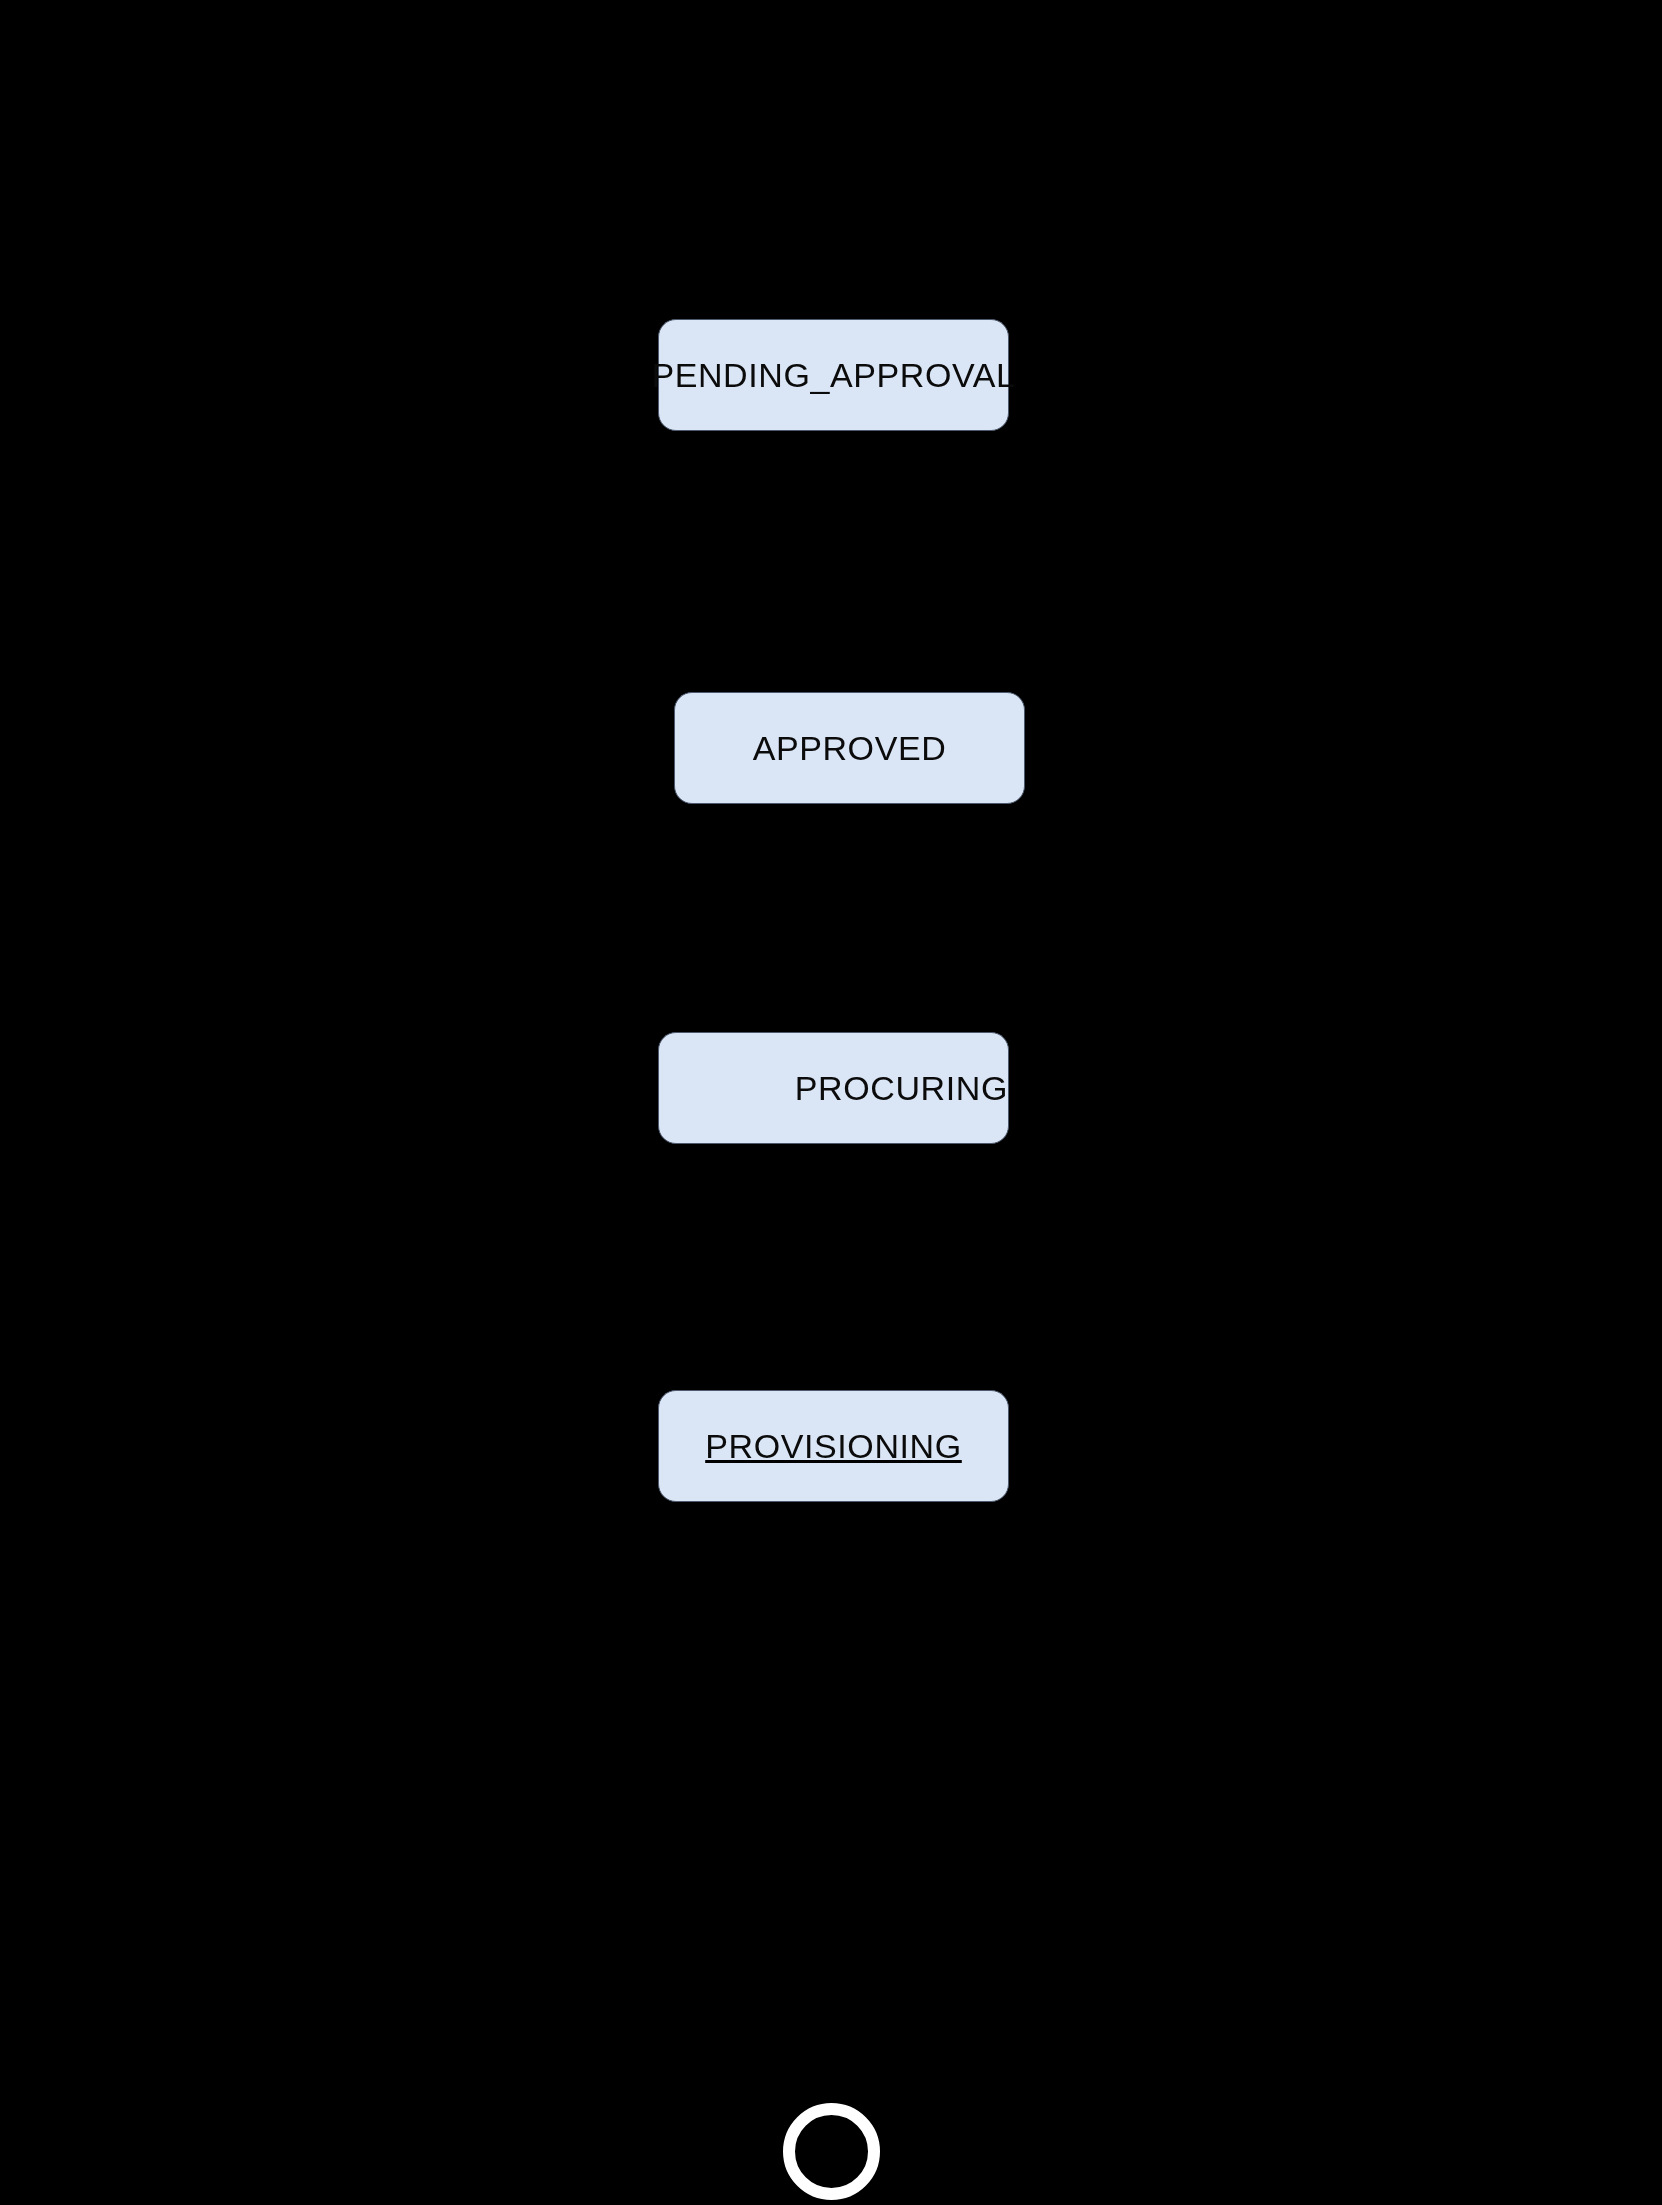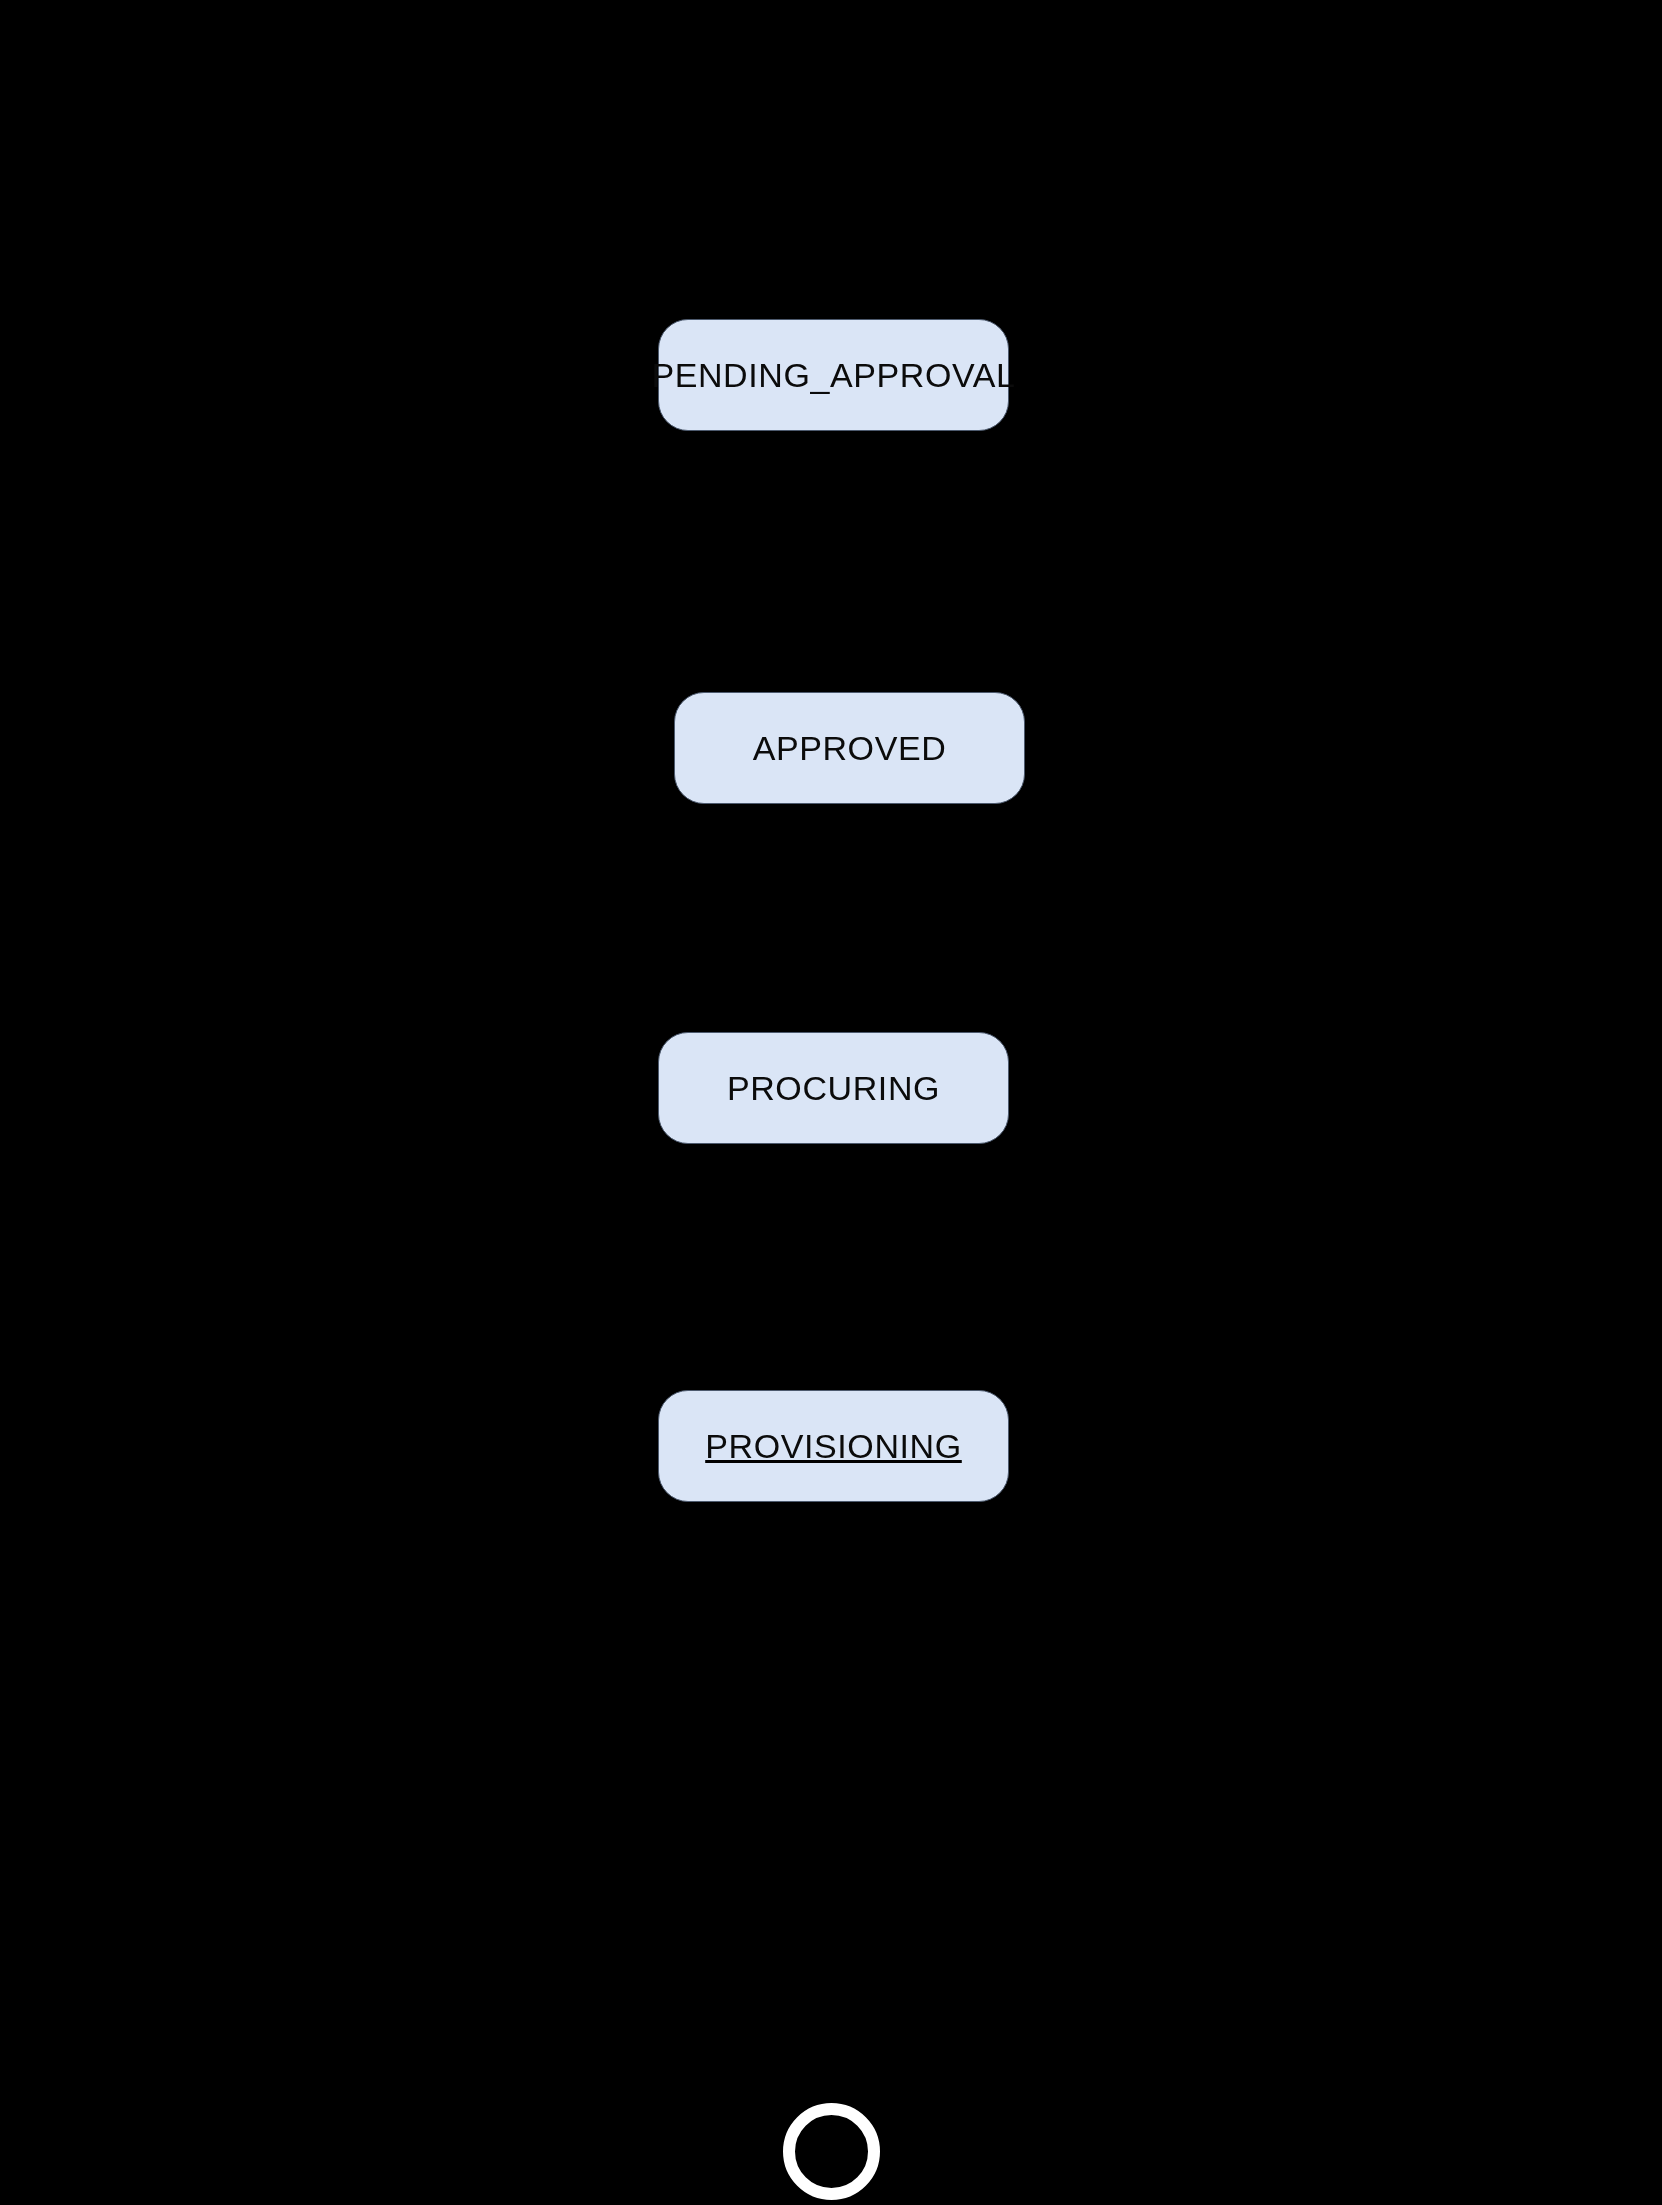--- a/index.html
+++ b/index.html
@@ -19,35 +19,35 @@
     inset: 0;
   }
   .state-node {
     position: absolute;
     left: 658px;
     width: 351px;
     height: 112px;
     box-sizing: border-box;
     background: var(--node-fill, #dae5f6);
     border: 1.8px solid var(--node-border, #4d5a6e);
-    border-radius: 30px;
+    border-radius: 18px;
     display: flex;
     align-items: center;
     justify-content: center;
   }
   .state-node .state-label {
     color: var(--node-text, #0b0b0b);
     font-size: 34px;
     font-weight: 400;
     letter-spacing: 0.6px;
     white-space: nowrap;
   }
   .state-node.pos-1 { top: 319px; }
   .state-node.pos-2 { top: 692px; margin-left: 16px; }
-  .state-node.pos-3 { top: 1032px; }
+  .state-node.pos-3 { top: 1032px; justify-content: flex-end; }
   .state-node.pos-4 { top: 1390px; text-decoration: underline; }
   .state-node.pos-5 { top: 1746px; }
   .final-state-ring {
     position: absolute;
     left: 783px;
     top: 2103px;
     width: 97px;
     height: 97px;
     box-sizing: border-box;
     border: 12px solid var(--final-ring, #fff);

